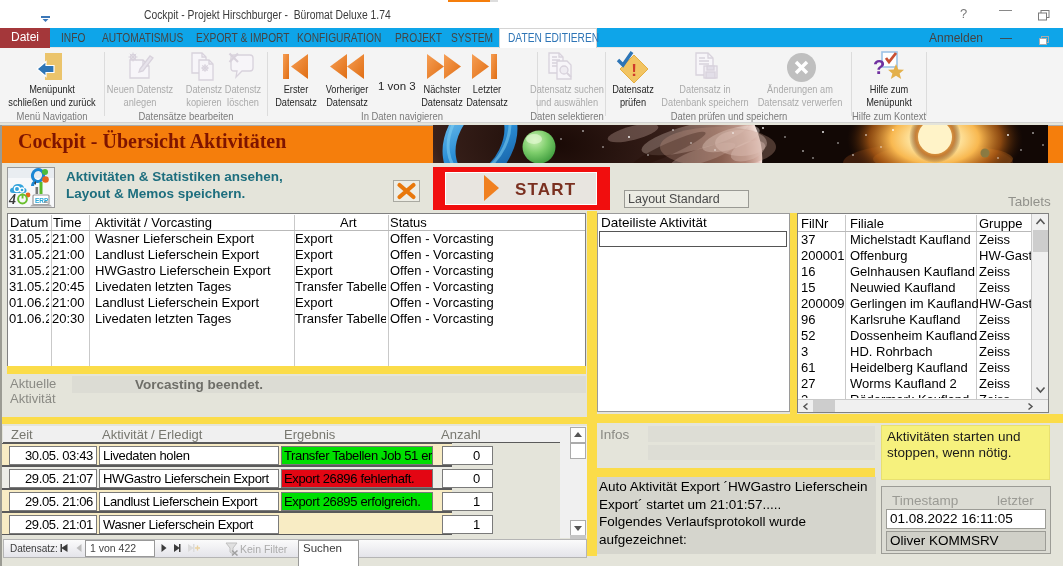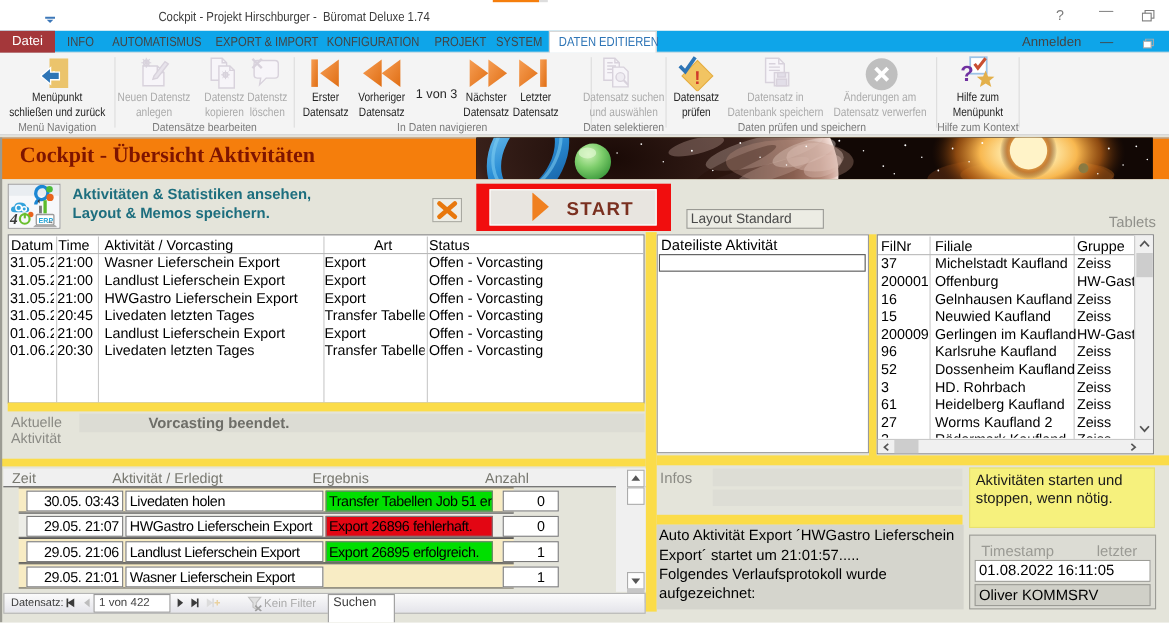--- a/index.html
+++ b/index.html
@@ -24,21 +24,21 @@
 #banner { left:433px; top:125px; width:615px; height:38px; background:#0d0605; overflow:hidden;}
 
 #infobar { left:1px; top:163px; width:1061px; height:48px; background:#E4E4DA; }
 .tealtxt { position:absolute; font-size:13.5px; font-weight:bold; color:#1D6E7E; }
 
 .panel { position:absolute; background:#fff; border:1px solid #808080; }
 .colsep { position:absolute; top:1px; width:1px; background:#C9C9C9; }
 .cell { position:absolute; font-size:13px; color:#000; white-space:nowrap; }
 .yellow { position:absolute; background:#FBDC49; }
 
-.brow { position:absolute; left:17px; width:450px; height:23px; border-top:1px solid #5A5A5A; }
+.brow { position:absolute; left:2px; width:450px; height:23px; border-top:1px solid #5A5A5A; }
 .bbox { position:absolute; top:2px; height:19px; border:1px solid #7A7A7A; background:#fff; font-size:13px; white-space:nowrap; overflow:hidden; letter-spacing:-0.35px;}
 </style>
 </head>
 <body>
 <div id="app">
 
   <div class="abs" id="titlebar"></div>
   <div class="abs" style="left:41px;top:9px;width:9px;height:7px;">
     <svg width="9" height="7">
         <path d="M0 0 h9 v2 h-9 z" fill="#3C77B8"></path>

